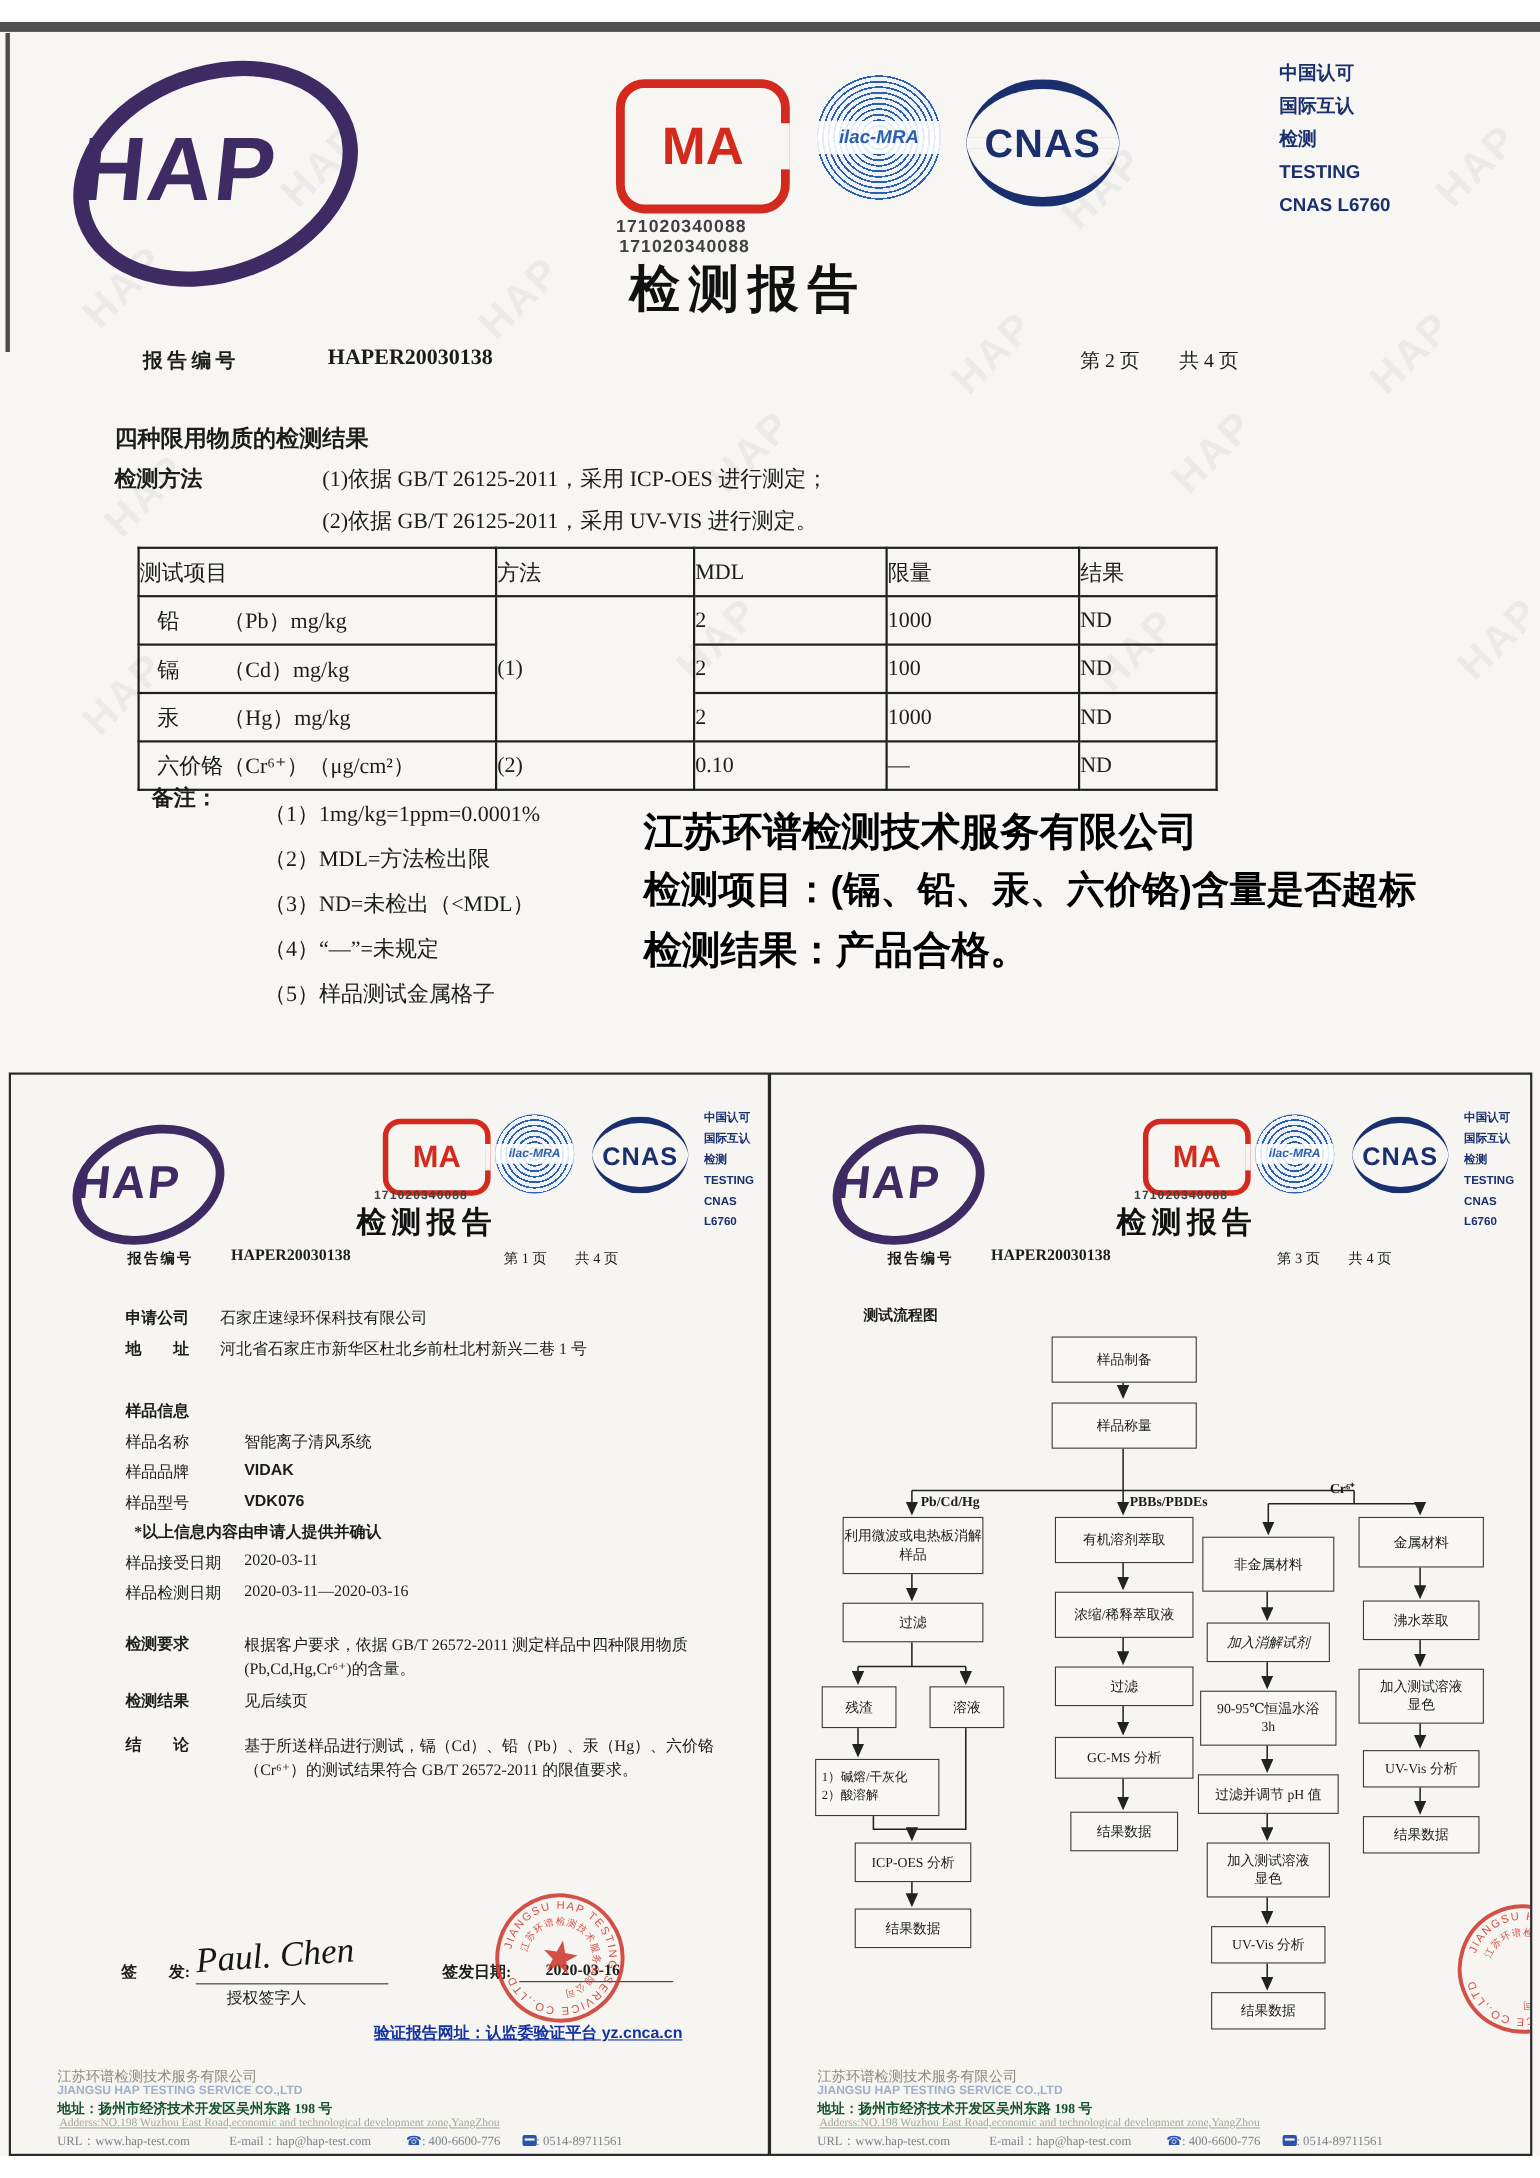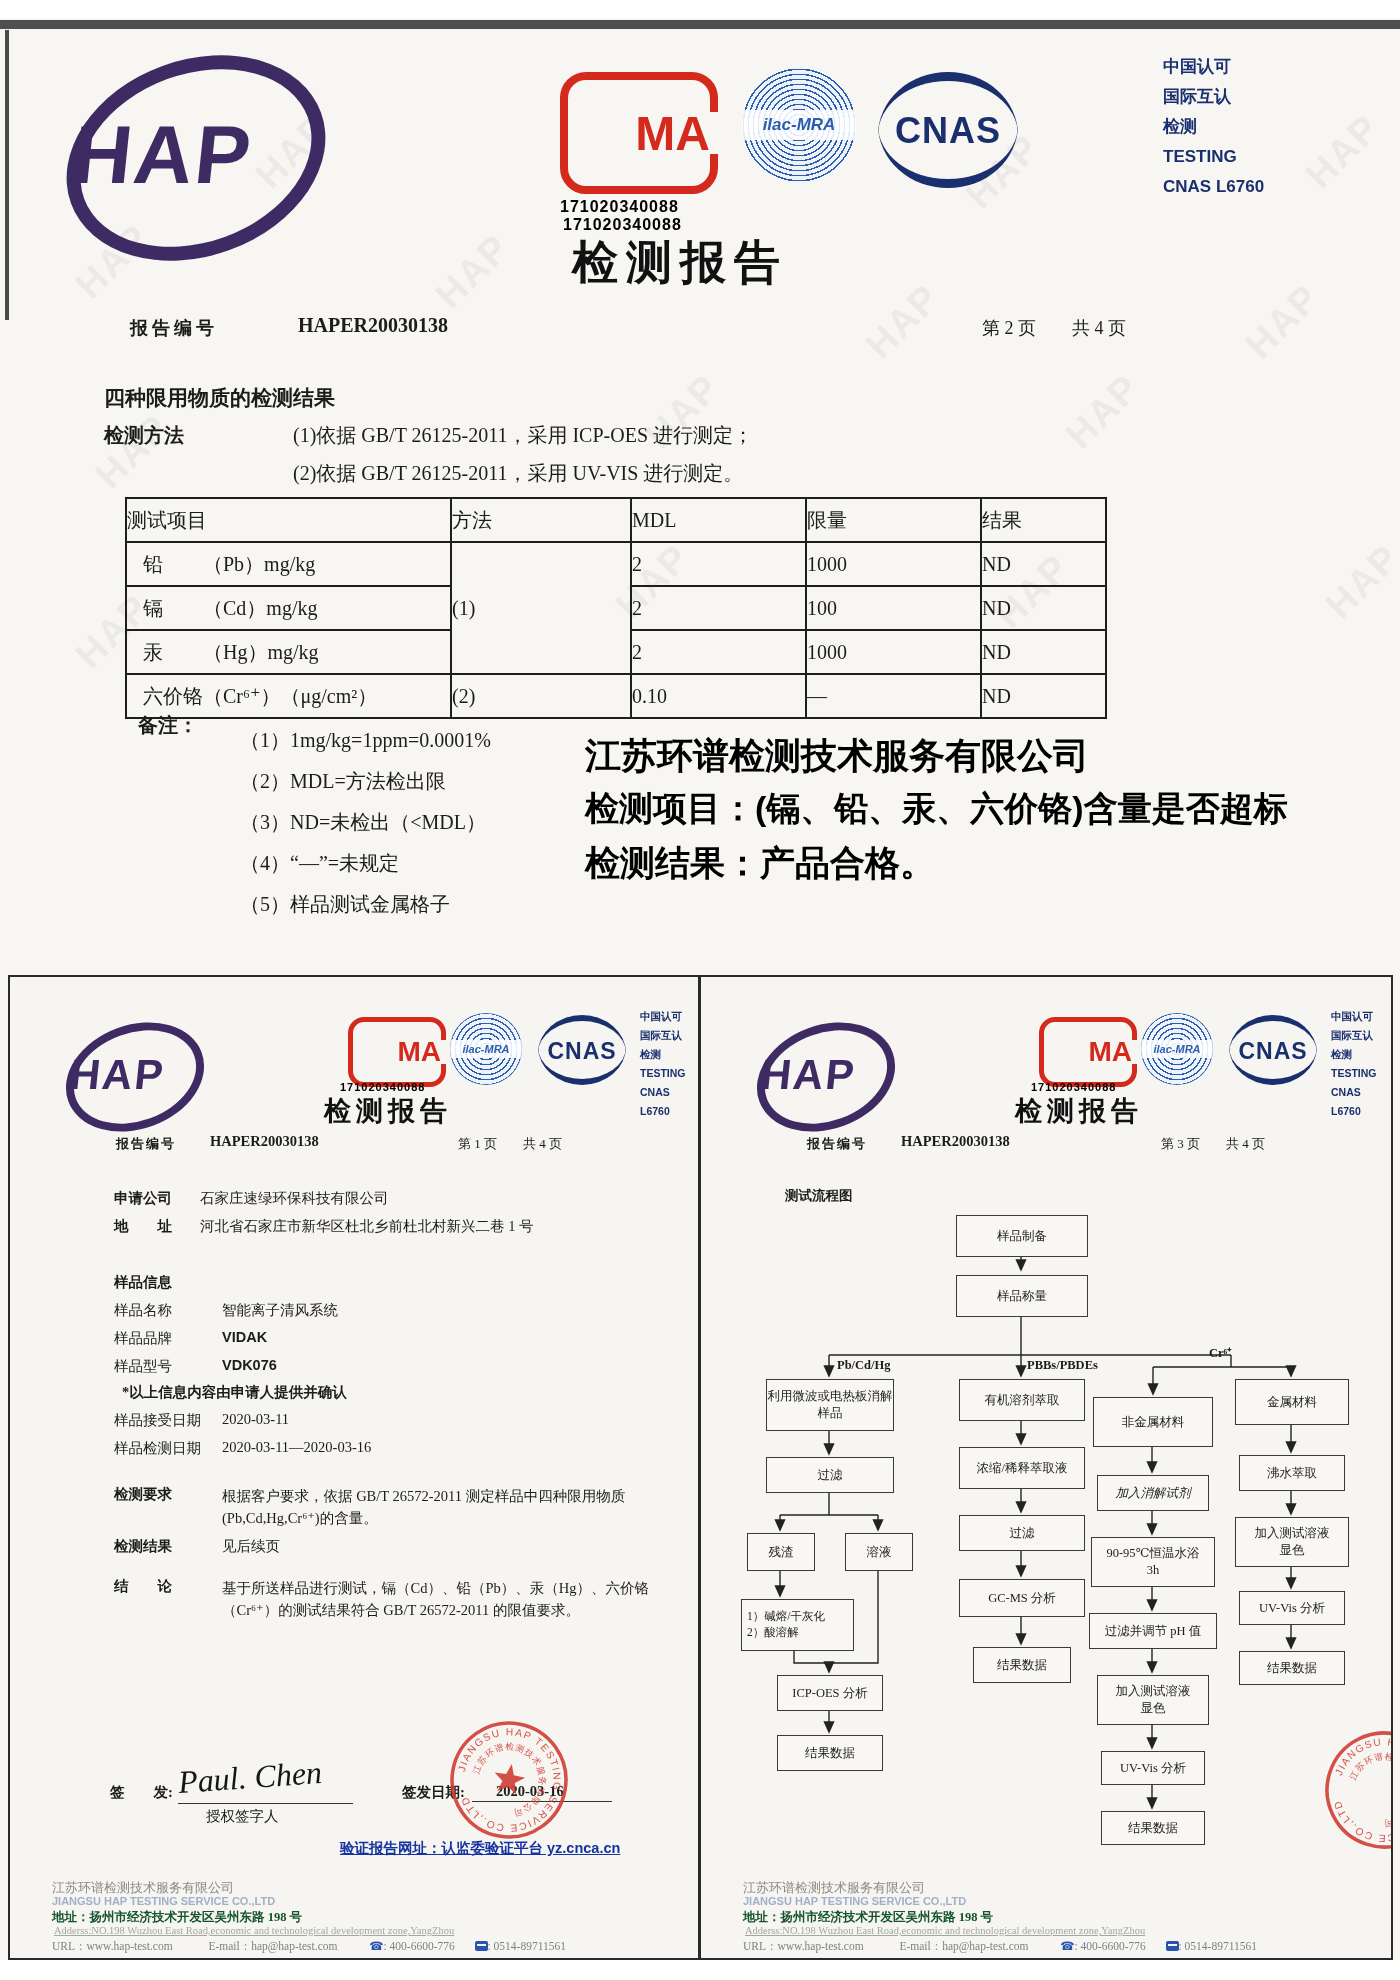--- a/index.html
+++ b/index.html
@@ -11,24 +11,24 @@
   .edgeline{left:5px;top:30px;width:4px;height:290px;background:#4a4a4a;}
   .wm{position:absolute;font-family:"Liberation Sans",sans-serif;font-weight:bold;
       color:rgba(95,85,130,0.07);transform:rotate(-45deg);font-size:38px;letter-spacing:2px;
       pointer-events:none;}
   
   .hap-logo{}
   .hap-ellipse{position:absolute;border-radius:50%;border-style:solid;border-color:#3f2b63;}
   .hap-letters{position:absolute;font-family:"Liberation Sans",sans-serif;font-weight:bold;
       color:#3f2b63;transform:skewX(-6deg);letter-spacing:2px;}
   .cma-box{position:absolute;border:8px solid #d42a1e;border-radius:26px;
-      display:flex;align-items:center;justify-content:flex-end;}
+      display:flex;align-items:center;justify-content:center;}
   .cma-box .cma-txt{font-family:"Liberation Sans",sans-serif;font-weight:bold;color:#d42a1e;}
   .cma-notch{position:absolute;background:#f7f6f2;}
-  .red-num{position:absolute;color:#000000;font-family:"Liberation Sans",sans-serif;
+  .red-num{position:absolute;color:#404040;font-family:"Liberation Sans",sans-serif;
       font-weight:bold;letter-spacing:1px;}
   .ilac{position:absolute;border-radius:50%;
       background:repeating-radial-gradient(circle at 50% 50%, #2b5fae 0 1.5px, #eef2f9 1.5px 5px);
       overflow:hidden;}
   .ilac-band{position:absolute;left:0;top:37%;width:100%;height:26%;background:rgba(255,255,255,.88);
       display:flex;align-items:center;justify-content:center;}
   .ilac-txt{font-family:"Liberation Sans",sans-serif;font-weight:bold;font-style:italic;color:#2b5fae;}
   .cnas{position:absolute;}
   .cnas-arc{position:absolute;left:4%;width:92%;height:52%;}
   .cnas-arc.top{top:-6%;border-top:9px solid #1a2f6e;border-radius:50% 50% 0 0/100% 100% 0 0;}

